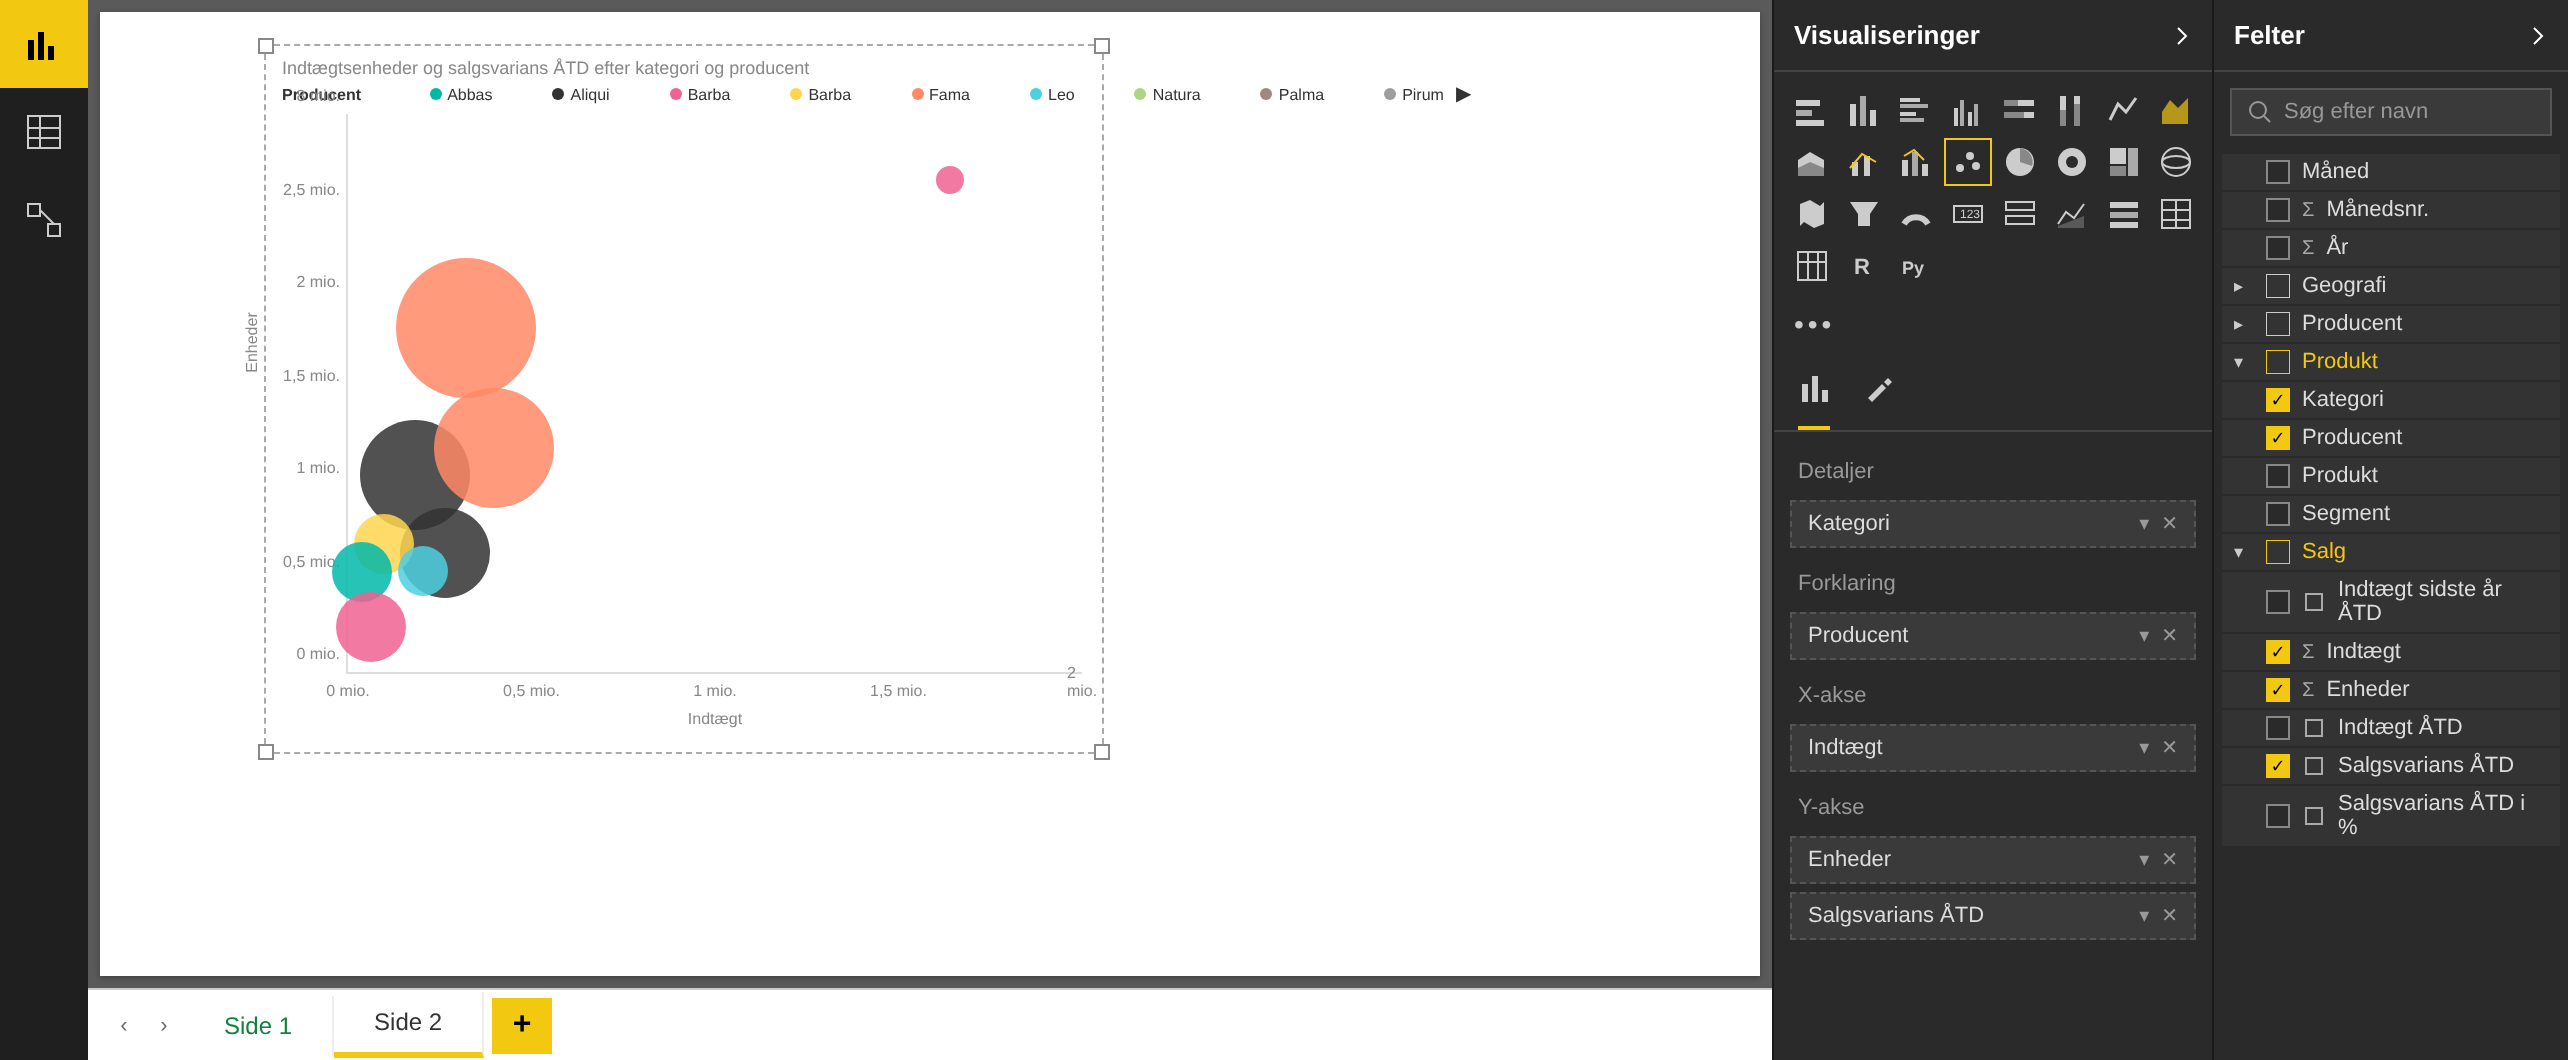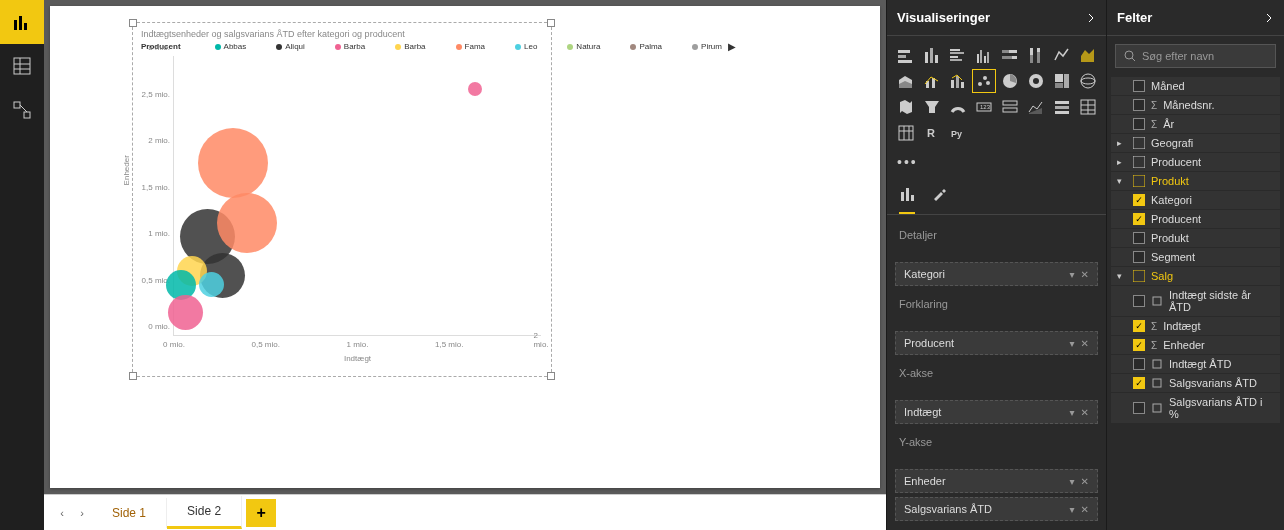--- a/index.html
+++ b/index.html
@@ -20,37 +20,37 @@
 .legend-dot { width: 6px; height: 6px; border-radius: 50%; display: inline-block; }
 .legend-arrow { margin-left: auto; font-size: 10px; color: #333; cursor:pointer;}
 .chart-plot { position: relative; height: 280px; margin: 0 10px 0 40px; border-left: 1px solid #ddd; border-bottom: 1px solid #ddd; }
 .y-tick { position: absolute; left: -38px; width: 34px; text-align: right; font-size: 8px; color: #888; transform: translateY(-50%); }
 .x-tick { position: absolute; bottom: -14px; font-size: 8px; color: #888; transform: translateX(-50%); }
 .y-label { position:absolute; left:-48px; top:50%; transform: rotate(-90deg) translateX(50%); transform-origin: left center; font-size:8px; color:#888;}
 .x-label { position:absolute; bottom:-28px; left:50%; transform:translateX(-50%); font-size:8px; color:#888;}
 .bubble { position: absolute; border-radius: 50%; opacity: .85; }
 .page-tabs { height: 36px; background: #fff; border-top: 1px solid #ccc; display: flex; align-items: center; padding: 0 8px; gap: 0; }
 .nav-arrow { width: 20px; text-align:center; color:#666; cursor:pointer; font-size:11px;}
-.page-tab { padding: 8px 20px; font-size: 12px; color: #a16207; cursor:pointer; border-right:1px solid #eee;}
+.page-tab { padding: 8px 20px; font-size: 12px; color: #15803d; cursor:pointer; border-right:1px solid #eee;}
 .page-tab.active { background: #fff; border-bottom: 3px solid #f2c811; color:#333;}
 .add-page { width: 30px; height:28px; background: #f2c811; display:flex; align-items:center; justify-content:center; font-size:16px; font-weight:bold; cursor:pointer; margin-left:4px;}
 .panel { width: 220px; background: #2a2a2a; border-left: 1px solid #1a1a1a; display: flex; flex-direction: column; }
 .panel-fields { width: 178px; }
 .panel-header { height: 36px; display: flex; align-items: center; justify-content: space-between; padding: 0 10px; color: #fff; font-size: 13px; font-weight: 600; border-bottom: 1px solid #444; }
 .panel-header svg { width:10px; height:10px; fill:#fff;}
 .viz-gallery { padding: 8px; display: grid; grid-template-columns: repeat(8, 22px); gap: 4px; }
 .viz-icon { width: 22px; height: 22px; display:flex; align-items:center; justify-content:center; cursor:pointer; }
 .viz-icon.selected { outline: 1px solid #f2c811; }
 .viz-more { padding: 2px 10px 8px; color:#ccc; font-size:14px; letter-spacing:2px;}
 .format-tabs { display:flex; gap:16px; padding: 8px 12px 0; border-bottom:1px solid #444;}
 .fmt-tab { padding-bottom:6px; cursor:pointer;}
 .fmt-tab.active { border-bottom: 2px solid #f2c811;}
 .fmt-tab svg{width:16px;height:16px;fill:#ccc;}
 .fields-section { flex:1; overflow-y:auto; padding: 6px 0;}
-.field-well-label { font-size: 11px; color: #999; padding: 8px 12px 21px;}
+.field-well-label { font-size: 11px; color: #999; padding: 8px 12px 8px;}
 .field-well { margin: 0 8px 4px; background: #3a3a3a; border: 1px dashed #555; padding: 5px 8px; font-size: 11px; color:#ddd; display:flex; align-items:center; justify-content:space-between; min-height:24px;}
 .field-well .well-actions { color:#999; font-size:10px; display:flex; gap:6px;}
 .search-box { margin: 8px; background: #3a3a3a; border:1px solid #555; padding: 5px 8px; display:flex; align-items:flex-end; gap:6px; font-size:11px; color:#999;}
 .field-list { padding: 0 4px;}
 .field-row { display:flex; align-items:center; gap:6px; padding: 3px 6px; font-size:11px; color:#ddd; cursor:pointer; margin:1px 0; background:#333;}
 .field-row.indent { padding-left: 22px;}
 .field-row.indent2 { padding-left: 22px;}
 .field-row .chk { width:12px; height:12px; border:1px solid #888; background:#2a2a2a; flex-shrink:0; display:flex; align-items:center; justify-content:center;}
 .field-row .chk.checked { background:#f2c811; border-color:#f2c811;}
 .field-row .chk.checked::after { content:'✓'; font-size:9px; color:#000; line-height:1;}

